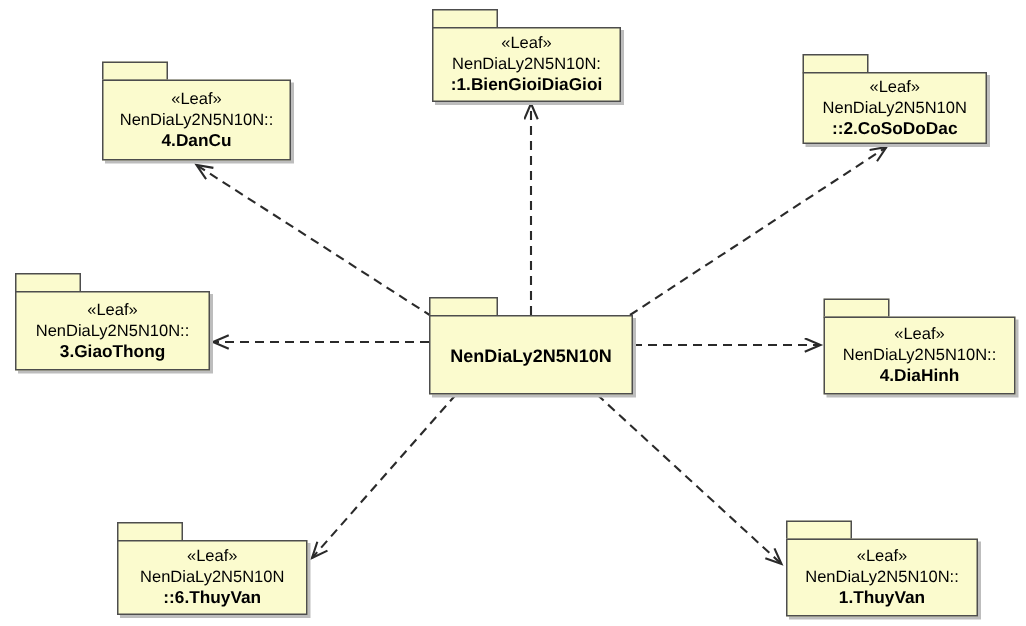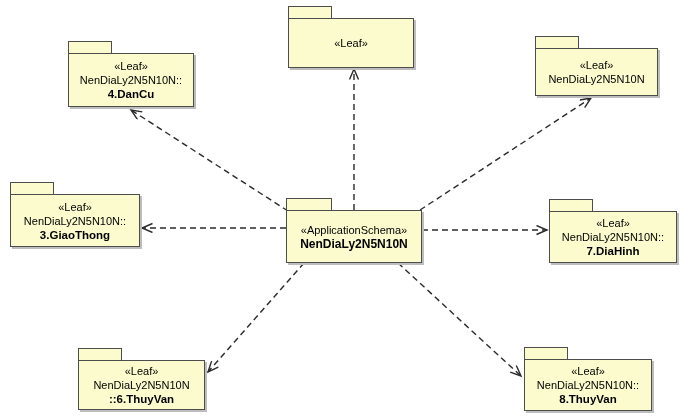--- a/index.html
+++ b/index.html
@@ -98,46 +98,49 @@
     <line class="dep" x1="286" y1="228" x2="142" y2="228" marker-end="url(#openArrow)"></line>
     <line class="dep" x1="422" y1="230" x2="547" y2="230" marker-end="url(#openArrow)"></line>
     <line class="dep" x1="304" y1="263" x2="208" y2="372" marker-end="url(#openArrow)"></line>
     <line class="dep" x1="398" y1="263" x2="521" y2="376" marker-end="url(#openArrow)"></line>
   </svg>
 
   <div class="pkg" id="pkg-biengioi">
     <div class="tab"></div>
     <div class="body">
       <span class="stereo">«Leaf»</span>
+      <span class="qual">NenDiaLy2N5N10N:</span>
+      <span class="name">:1.BienGioiDiaGioi</span>
     </div>
   </div>
 
   <div class="pkg" id="pkg-cosododac">
     <div class="tab"></div>
     <div class="body">
       <span class="stereo">«Leaf»</span>
       <span class="qual">NenDiaLy2N5N10N</span>
+      <span class="name">::2.CoSoDoDac</span>
     </div>
   </div>
 
   <div class="pkg" id="pkg-dancu">
     <div class="tab"></div>
     <div class="body">
       <span class="stereo">«Leaf»</span>
       <span class="qual">NenDiaLy2N5N10N::</span>
       <span class="name">4.DanCu</span>
     </div>
   </div>
 
   <div class="pkg" id="pkg-diahinh">
     <div class="tab"></div>
     <div class="body">
       <span class="stereo">«Leaf»</span>
       <span class="qual">NenDiaLy2N5N10N::</span>
-      <span class="name">7.DiaHinh</span>
+      <span class="name">4.DiaHinh</span>
     </div>
   </div>
 
   <div class="pkg" id="pkg-giaothong">
     <div class="tab"></div>
     <div class="body">
       <span class="stereo">«Leaf»</span>
       <span class="qual">NenDiaLy2N5N10N::</span>
       <span class="name">3.GiaoThong</span>
     </div>
@@ -150,25 +153,24 @@
       <span class="qual">NenDiaLy2N5N10N</span>
       <span class="name">::6.ThuyVan</span>
     </div>
   </div>
 
   <div class="pkg" id="pkg-thuyvan">
     <div class="tab"></div>
     <div class="body">
       <span class="stereo">«Leaf»</span>
       <span class="qual">NenDiaLy2N5N10N::</span>
-      <span class="name">8.ThuyVan</span>
+      <span class="name">1.ThuyVan</span>
     </div>
   </div>
 
   <div class="pkg" id="pkg-center">
     <div class="tab"></div>
     <div class="body">
-      <span class="stereo">«ApplicationSchema»</span>
       <span class="name">NenDiaLy2N5N10N</span>
     </div>
   </div>
 
 </div>
 
 </body></html>

